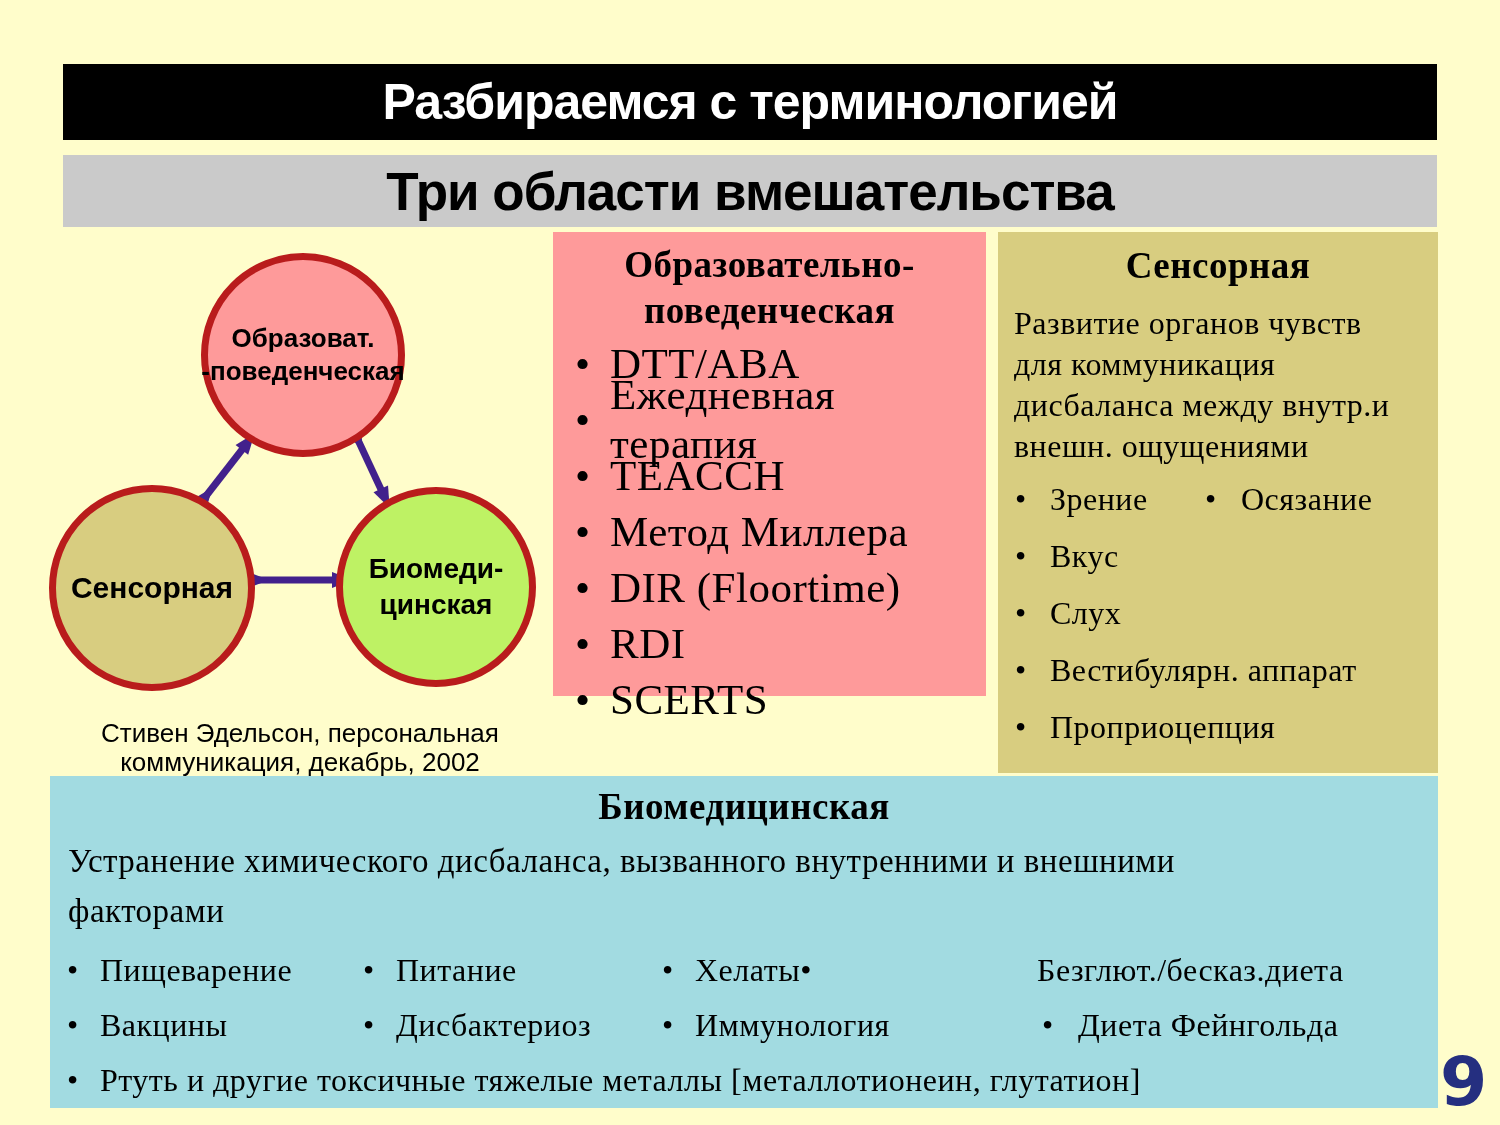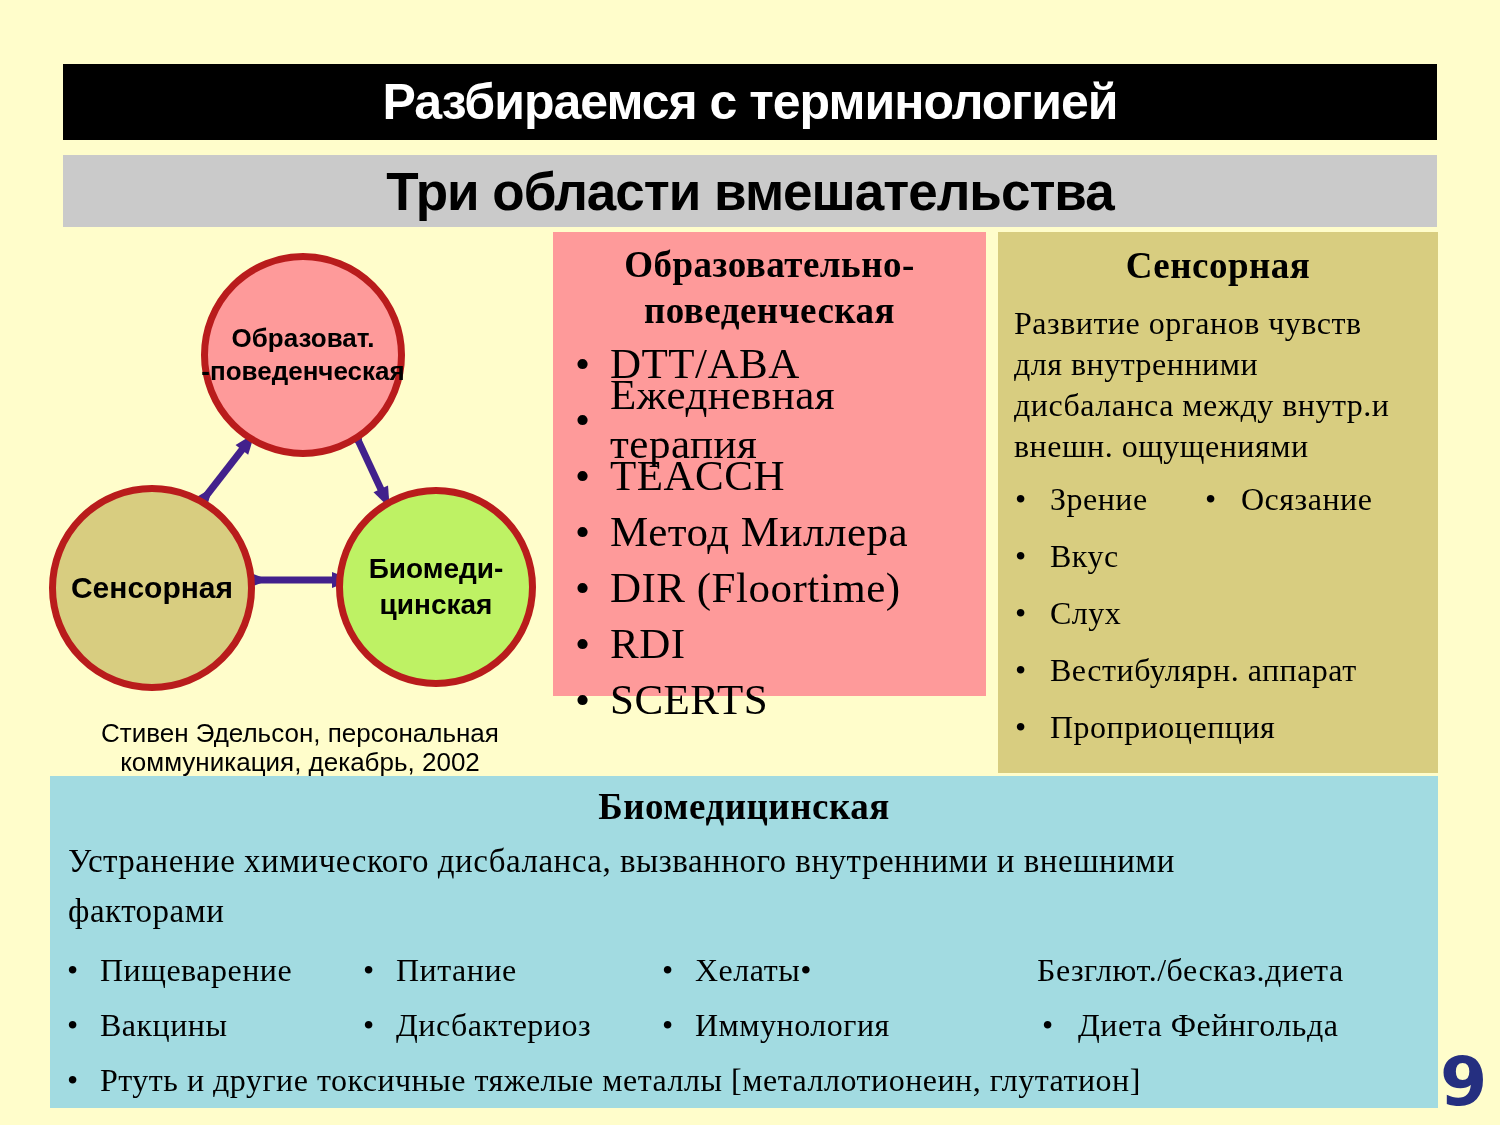--- a/index.html
+++ b/index.html
@@ -144,21 +144,21 @@
       <li>DIR (Floortime)</li>
       <li>RDI</li>
       <li>SCERTS</li>
     </ul>
   </div>
 
   <div class="panel serif" id="p-sen">
     <div class="ptitle">Сенсорная</div>
     <div class="desc">
       <div>Развитие органов чувств</div>
-      <div>для внутренними</div>
+      <div>для коммуникация</div>
       <div>дисбаланса между внутр.и</div>
       <div>внешн. ощущениями</div>
     </div>
     <ul class="colL">
       <li>Зрение</li>
       <li>Вкус</li>
       <li>Слух</li>
       <li>Вестибулярн. аппарат</li>
       <li>Проприоцепция</li>
     </ul>

